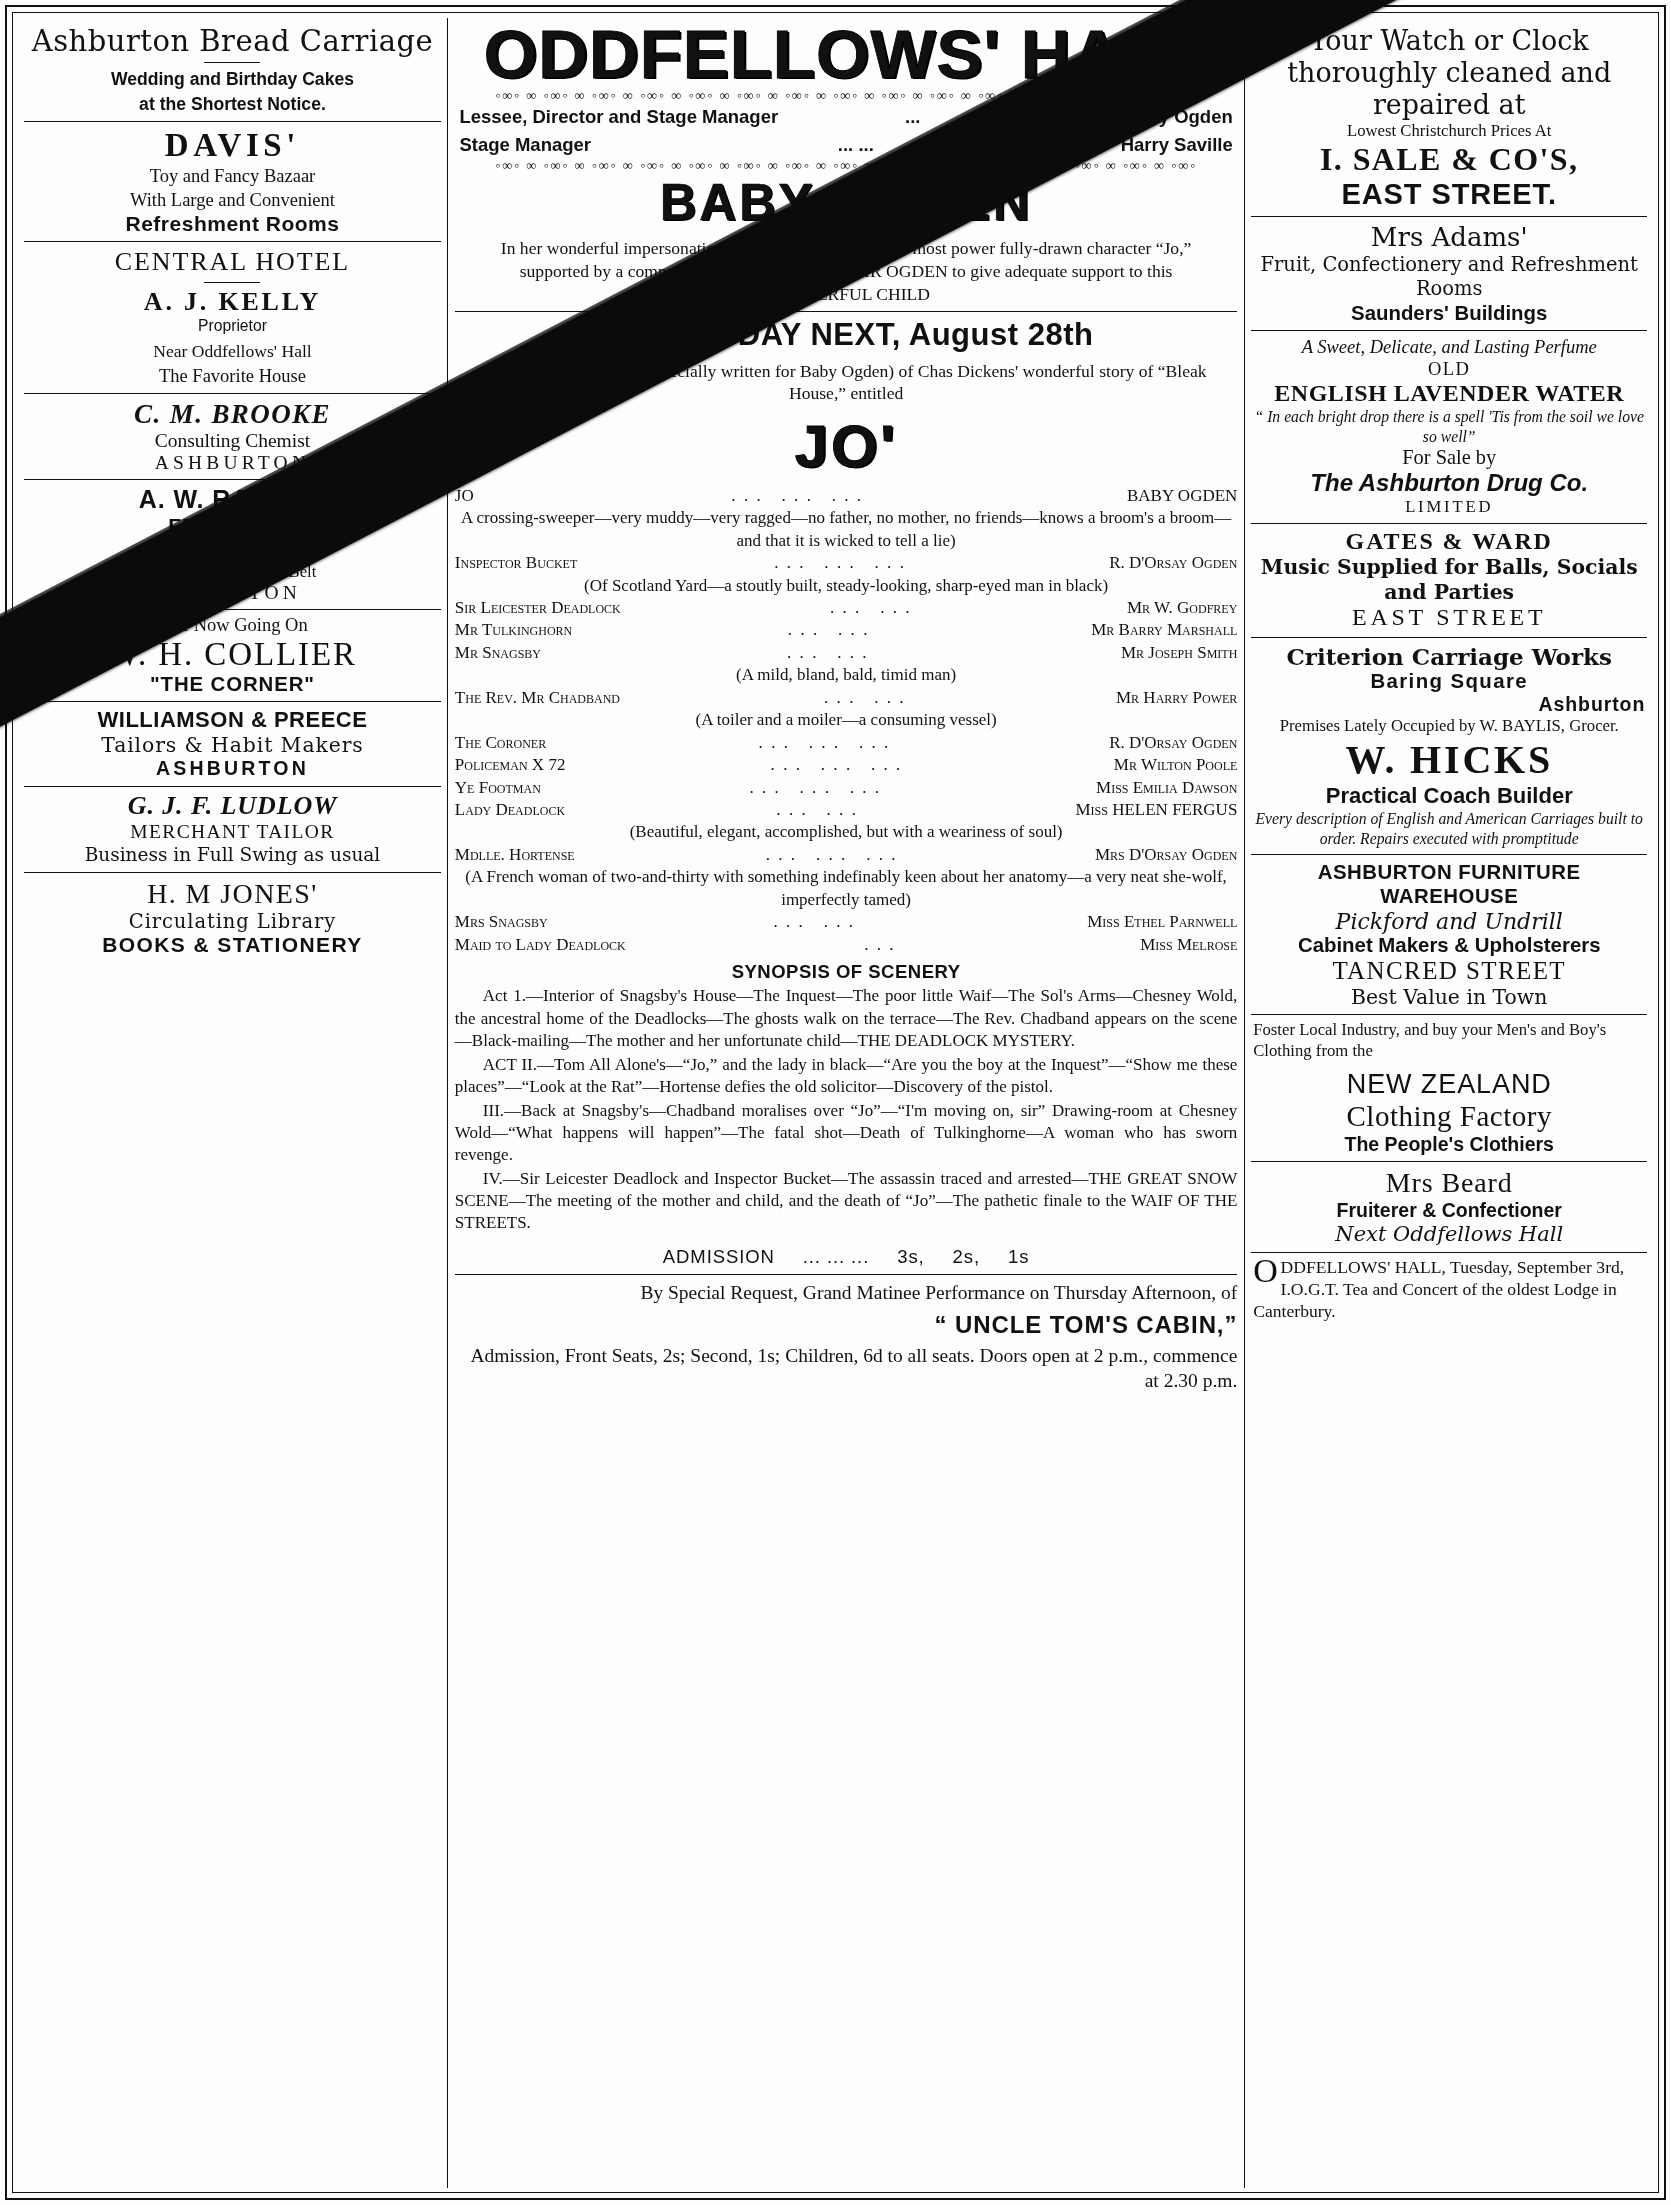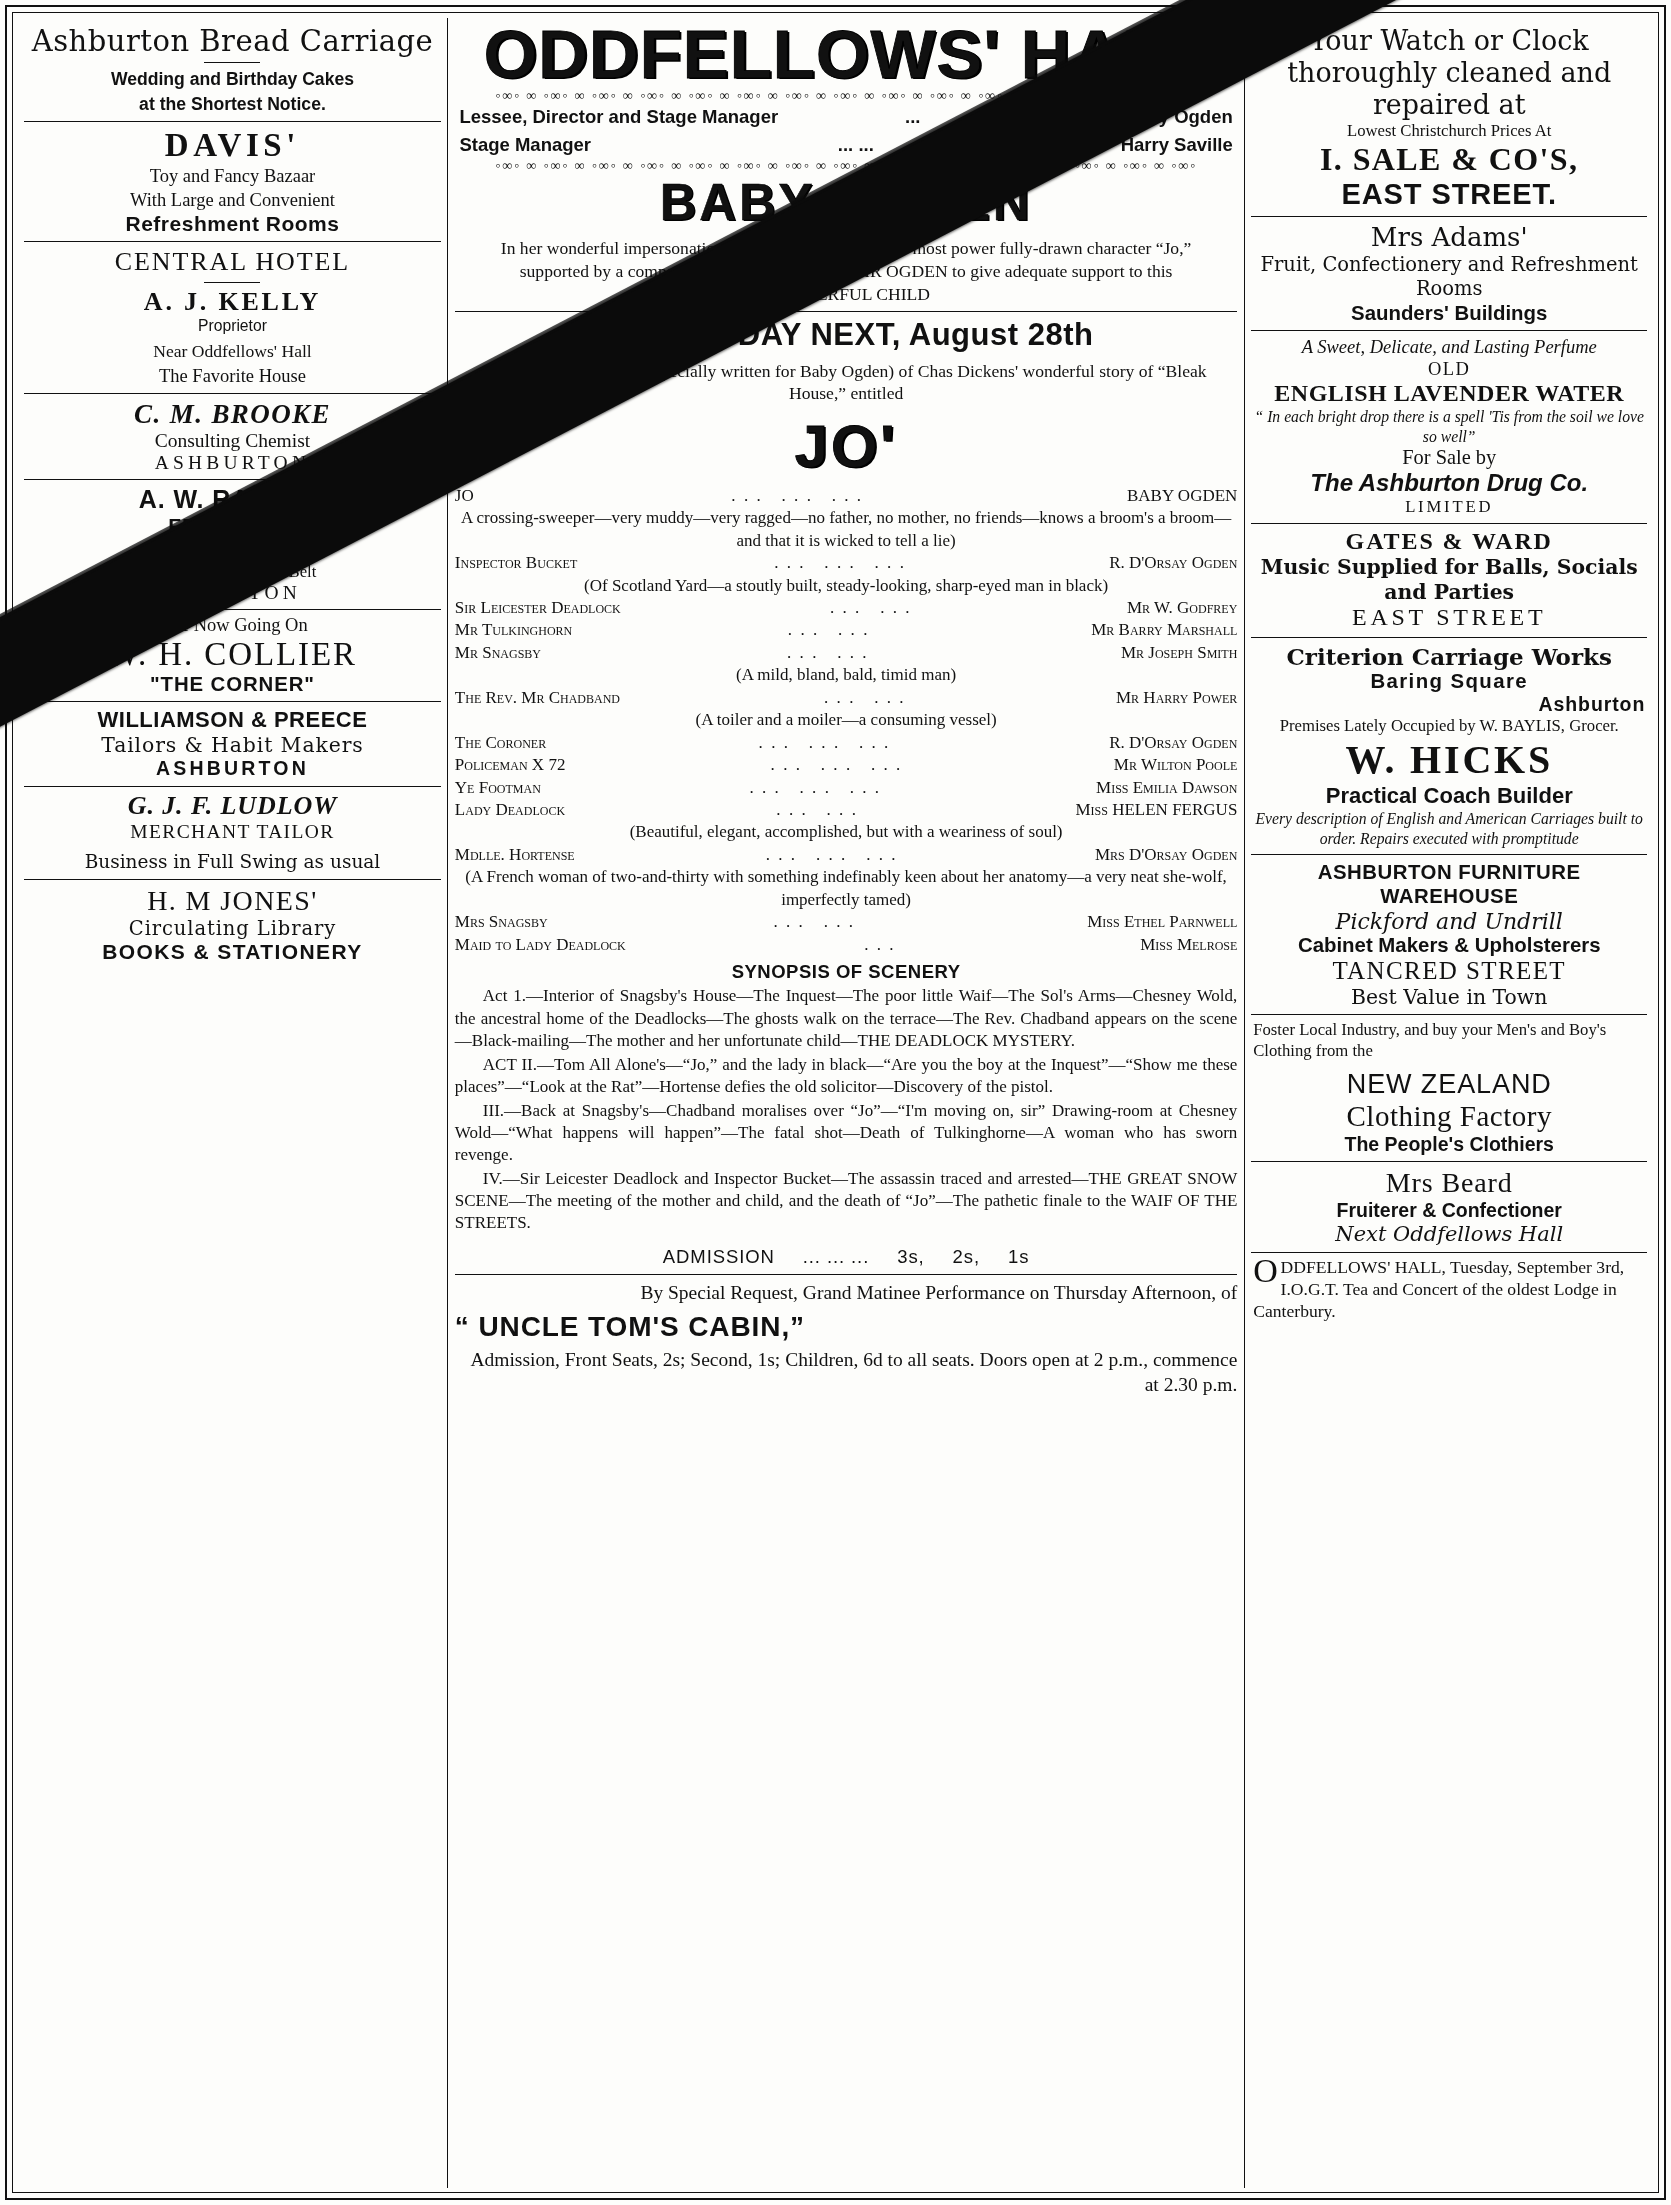--- a/index.html
+++ b/index.html
@@ -83,21 +83,21 @@
   .collier { font-family:"Liberation Serif",serif; font-size:33px; letter-spacing:1.9px; }
   .corner { font-family:"Liberation Sans",sans-serif; font-weight:bold; font-size:20.4px; letter-spacing:0.9px;}
   .wp { font-family:"Liberation Sans",sans-serif; font-weight:bold; font-size:22px; letter-spacing:0.5px;}
   .tailors { font-family:"DejaVu Serif",serif; font-size:20.4px; letter-spacing:0.9px; }
   .ashb2 { font-family:"Liberation Sans",sans-serif; font-weight:bold; font-size:19.5px; letter-spacing:3.2px; }
   .salenow-big { font-family:"DejaVu Serif",serif; font-weight:bold; font-size:31px; letter-spacing:0.9px; }
   .at-small { font-family:"Liberation Serif",serif; font-size:14px; letter-spacing:1.4px;}
   .hjwood { font-family:"Liberation Serif",serif; font-weight:bold; font-size:25px; letter-spacing:1.4px; }
   .ludlow { font-family:"Liberation Serif",serif; font-style:italic; font-weight:bold; font-size:26px; letter-spacing:0.9px;}
   .merchant { font-family:"Liberation Serif",serif; font-size:19.5px; letter-spacing:1.4px; }
-  .business { font-family:"DejaVu Serif",serif; font-size:18.5px; line-height:1.25;margin-top:7px;}
+  .business { font-family:"DejaVu Serif",serif; font-size:18.5px; line-height:1.25;}
   .hmjones { font-family:"Liberation Serif",serif; font-size:28px; letter-spacing:1.4px;}
   .circ { font-family:"DejaVu Serif",serif; font-size:19.5px; letter-spacing:0.9px;}
   .books { font-family:"Liberation Sans",sans-serif; font-weight:bold; font-size:21px; letter-spacing:1.4px;}
 
   
   .hall-title {
     font-family:"Liberation Sans",sans-serif;
     font-weight:bold;
     font-size:69px;
     letter-spacing:0.9px;
@@ -165,21 +165,21 @@
     font-weight:bold;
     font-size:18.5px;
     text-align:center;
     font-variant:small-caps;
     letter-spacing:0.5px;
     margin:4.6px 0 2.8px 0;
   }
   .syn-p { font-family:"Liberation Serif",serif; font-size:17px; line-height:1.3; text-align:justify; text-indent:28px; margin-bottom:1.9px;}
   .admission { font-family:"Liberation Sans",sans-serif; font-size:18.5px; letter-spacing:0.9px; display:flex; justify-content:center; gap:28px; margin:12px 0 4.6px 0;}
   .matinee { font-family:"Liberation Serif",serif; font-size:19.5px; line-height:1.3; text-align:right;}
-  .uncle { font-family:"Liberation Sans",sans-serif; font-weight:bold; font-size:28px; letter-spacing:0.9px; text-align:left; margin:5.6px 0 3.7px;}
+  .uncle { font-family:"Liberation Sans",sans-serif; font-weight:bold; font-size:24px; letter-spacing:0.9px; text-align:right; margin:5.6px 0 3.7px;}
 
   
   .watch { font-family:"DejaVu Serif",serif; font-size:27px; line-height:1.18; }
   .lowest { font-family:"Liberation Serif",serif; font-size:16.7px; }
   .sale-co { font-family:"Liberation Serif",serif; font-weight:bold; font-size:32px; letter-spacing:1.4px;}
   .east-st { font-family:"Liberation Sans",sans-serif; font-weight:bold; font-size:29px; letter-spacing:0.9px;}
   .adams { font-family:"DejaVu Serif",serif; font-size:26px; line-height:1.2;}
   .adams-sub { font-family:"DejaVu Serif",serif; font-size:19.5px; line-height:1.25;}
   .saunders { font-family:"Liberation Sans",sans-serif; font-weight:bold; font-size:20.4px;}
   .perfume-it { font-family:"Liberation Serif",serif; font-style:italic; font-size:18.5px; line-height:1.25;}

